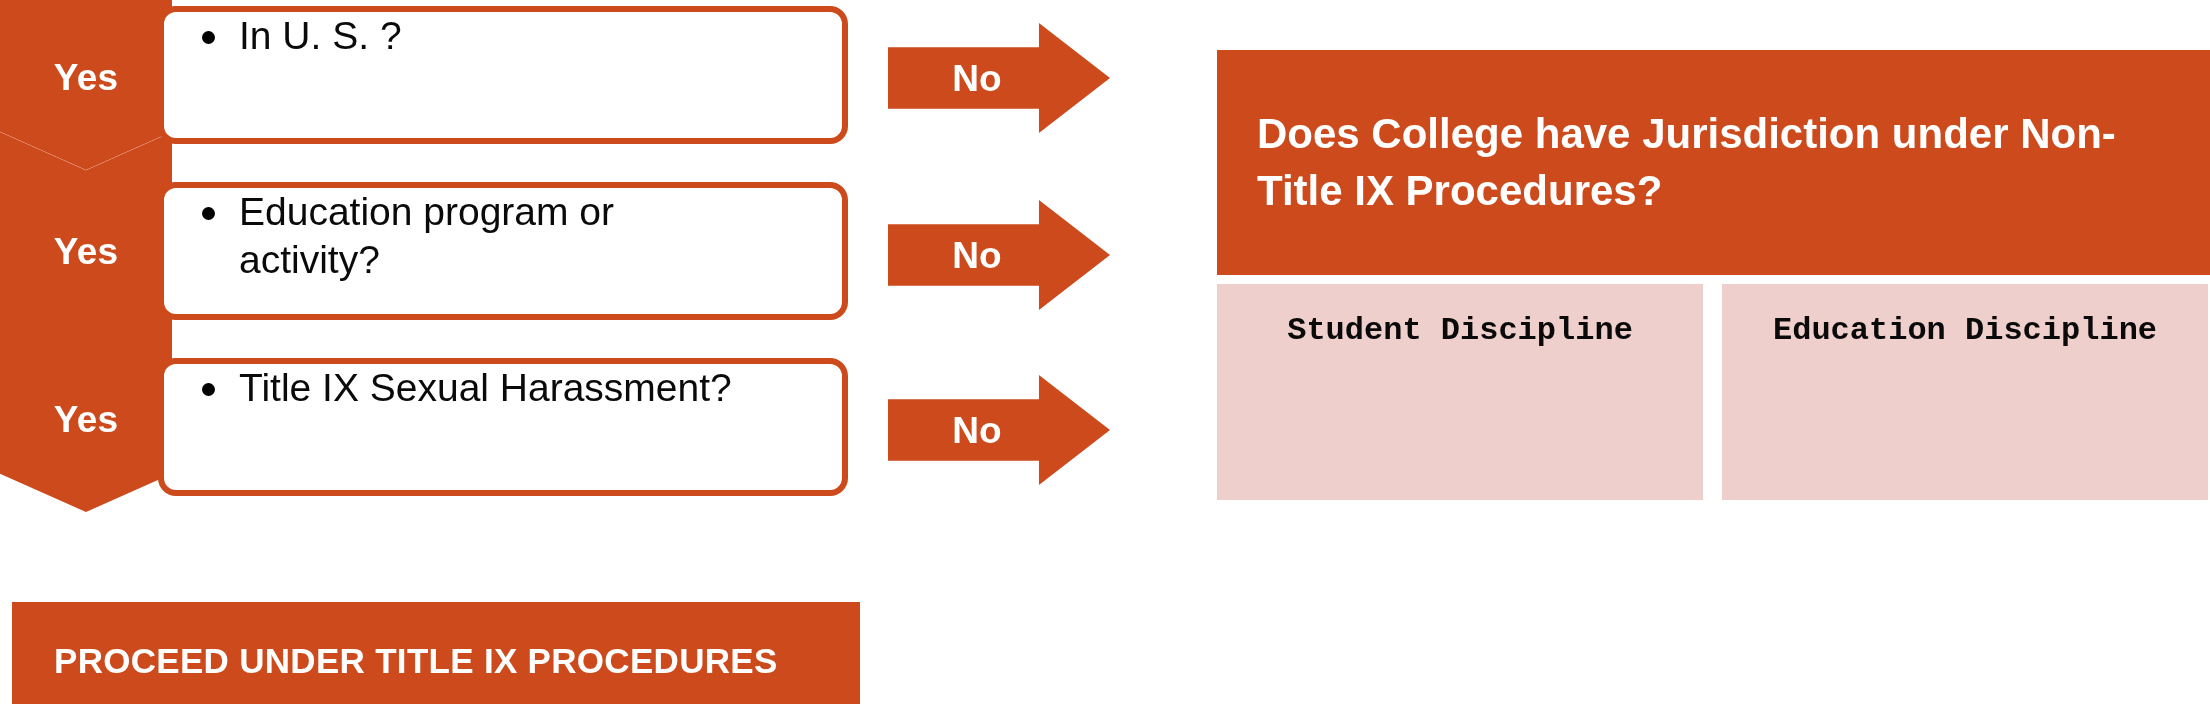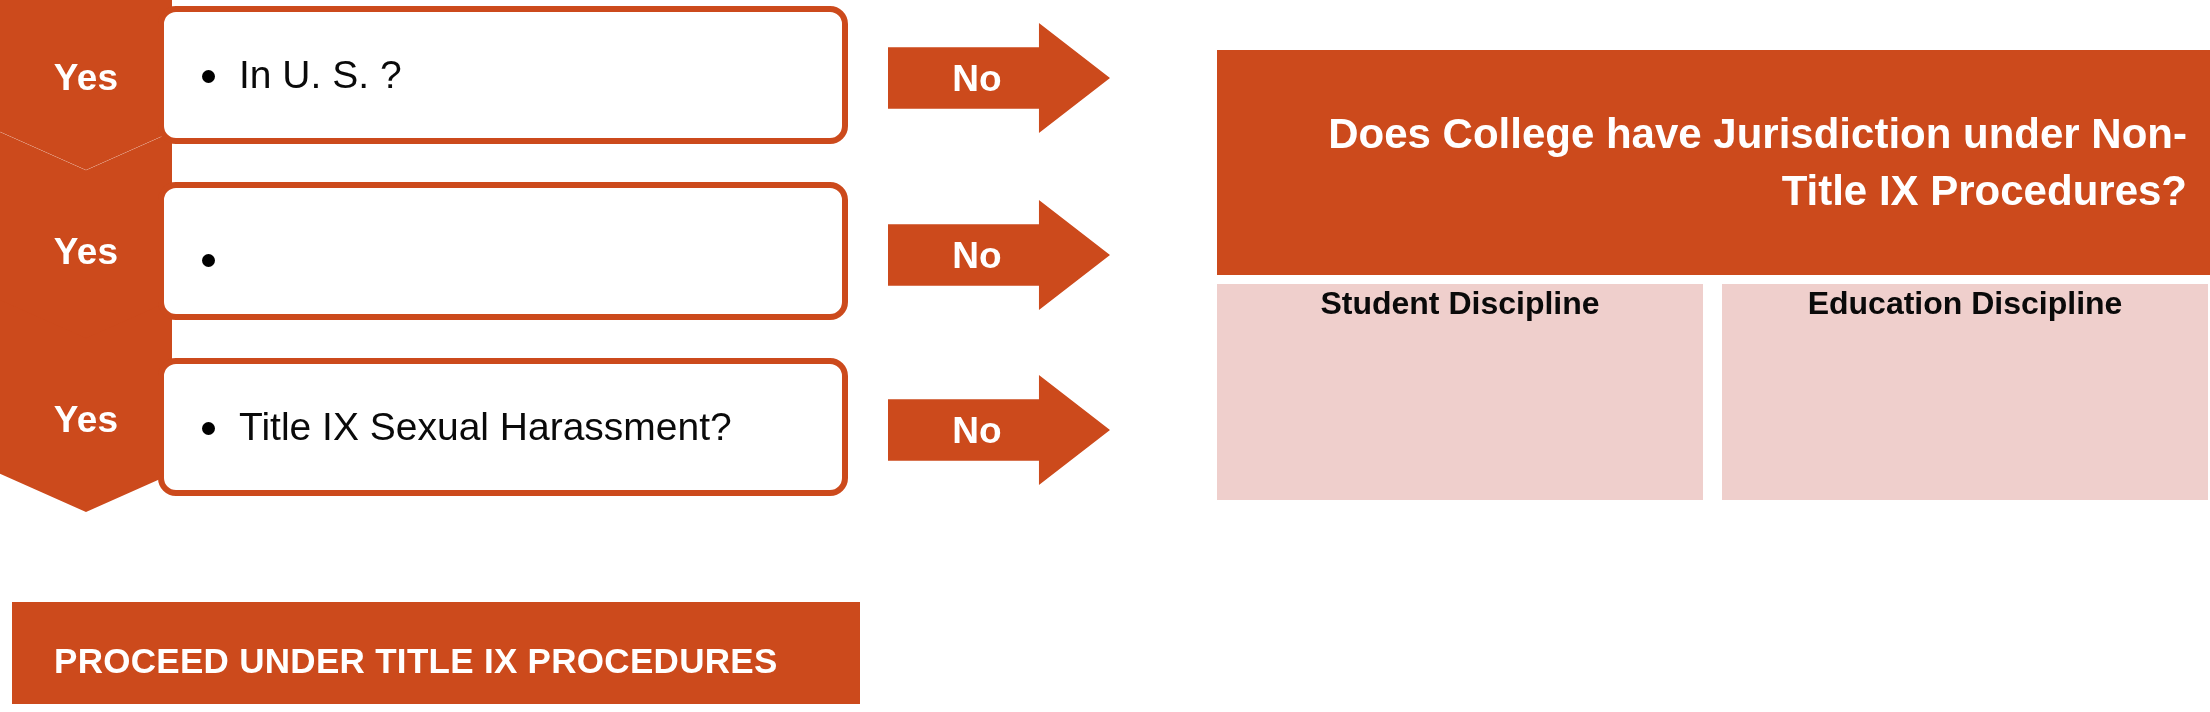--- a/index.html
+++ b/index.html
@@ -56,21 +56,21 @@
 
   
   .qbox {
     position: absolute;
     left: 158px;
     width: 690px;
     background: #ffffff;
     border: 6px solid #CC4A1C;
     border-radius: 18px;
     display: flex;
-    align-items: center;
+    align-items: flex-start;
   }
 
   .qbox-1 { top: 6px;   height: 138px; }
   .qbox-2 { top: 182px; height: 138px; }
   .qbox-3 { top: 358px; height: 138px; }
 
   .qbox-bullet-row {
     display: flex;
     align-items: flex-start;
     padding-left: 38px;
@@ -140,32 +140,34 @@
     align-items: center;
     justify-content: center;
     padding: 0 40px;
   }
 
   .jurisdiction-header-text {
     color: #ffffff;
     font-size: 42px;
     font-weight: 700;
     line-height: 1.35;
-    text-align: right;
+    text-align: left;
   }
 
   .discipline-box {
     position: absolute;
     top: 234px;
     width: 486px;
     height: 216px;
     background: #EFCFCC;
     display: flex;
     align-items: flex-start;
     justify-content: center;
+    padding-top: 28px;
+    font-family: Liberation Mono, monospace;
   }
 
   .discipline-box-left  { left: 0px;   }
   .discipline-box-right { left: 505px; }
 
   .discipline-label {
     color: #0a0a0a;
     font-size: 32px;
     font-weight: 700;
     line-height: 1.2;
@@ -218,20 +220,21 @@
   <div class="qbox qbox-1">
     <div class="qbox-bullet-row">
       <span class="bullet-dot"></span>
       <span class="qbox-text">In U. S. ?</span>
     </div>
   </div>
 
   <div class="qbox qbox-2">
     <div class="qbox-bullet-row">
       <span class="bullet-dot"></span>
+      <span class="qbox-text">Education program or activity?</span>
     </div>
   </div>
 
   <div class="qbox qbox-3">
     <div class="qbox-bullet-row">
       <span class="bullet-dot"></span>
       <span class="qbox-text">Title IX Sexual Harassment?</span>
     </div>
   </div>
 

